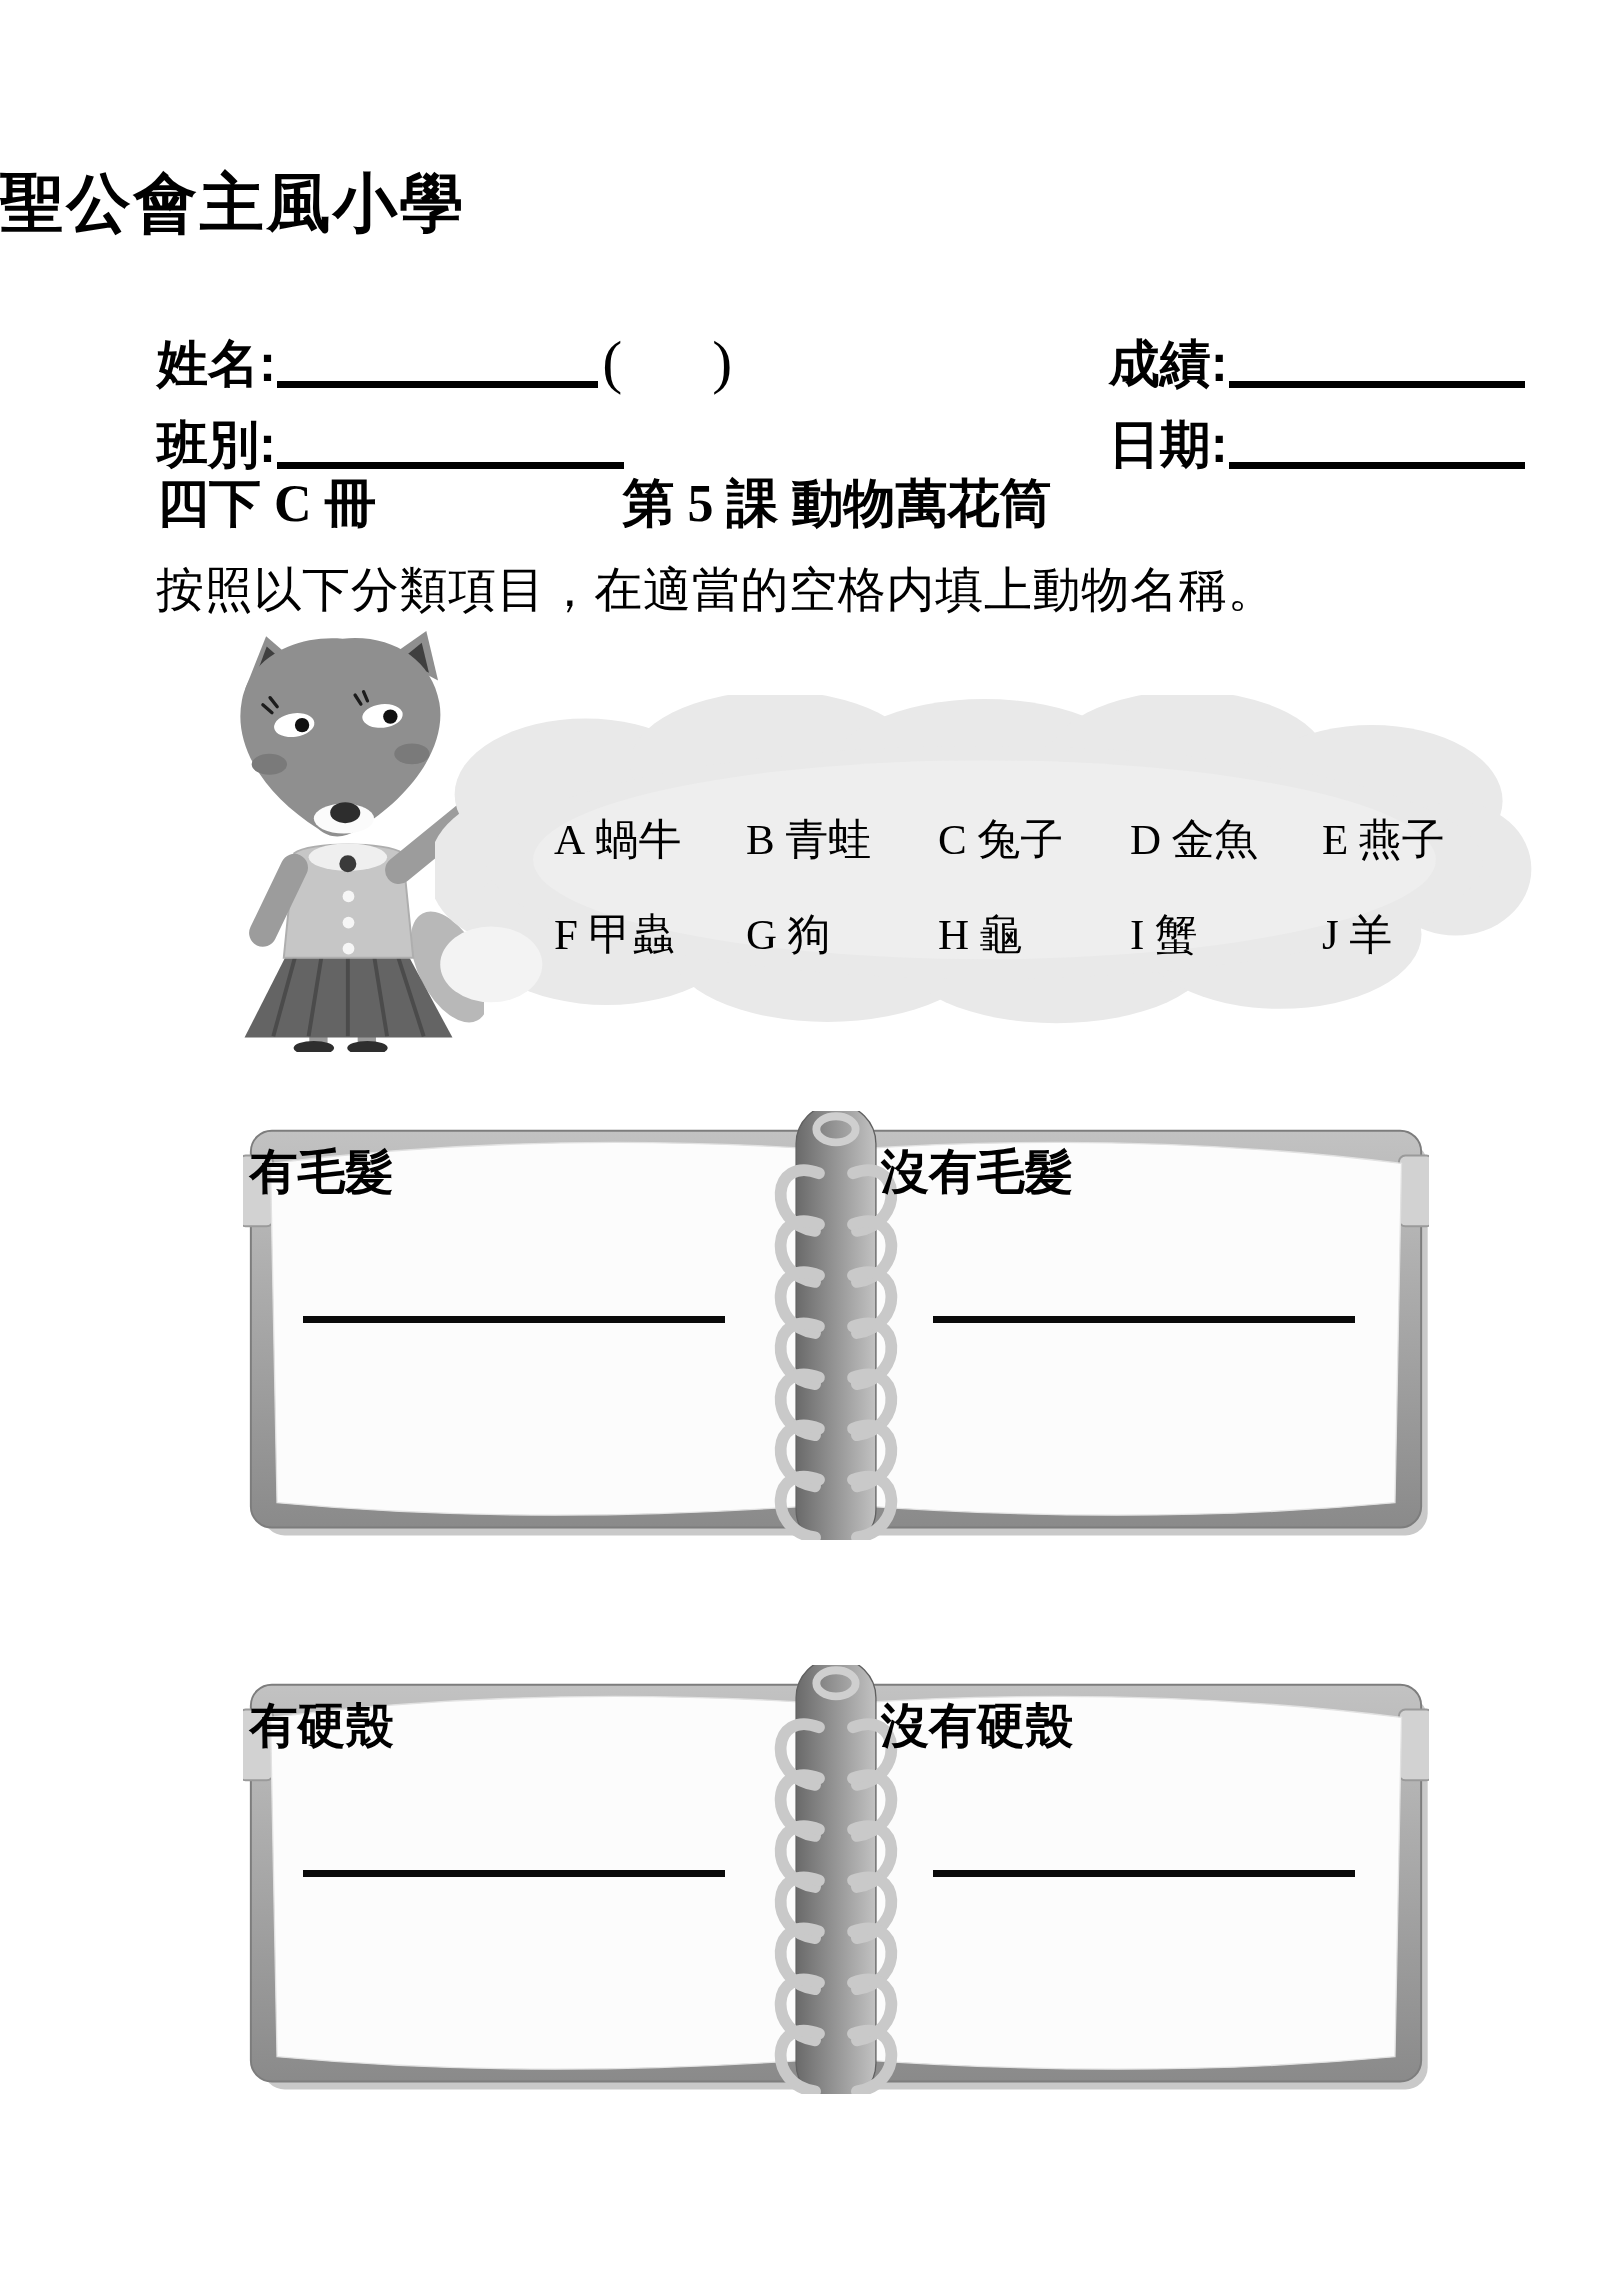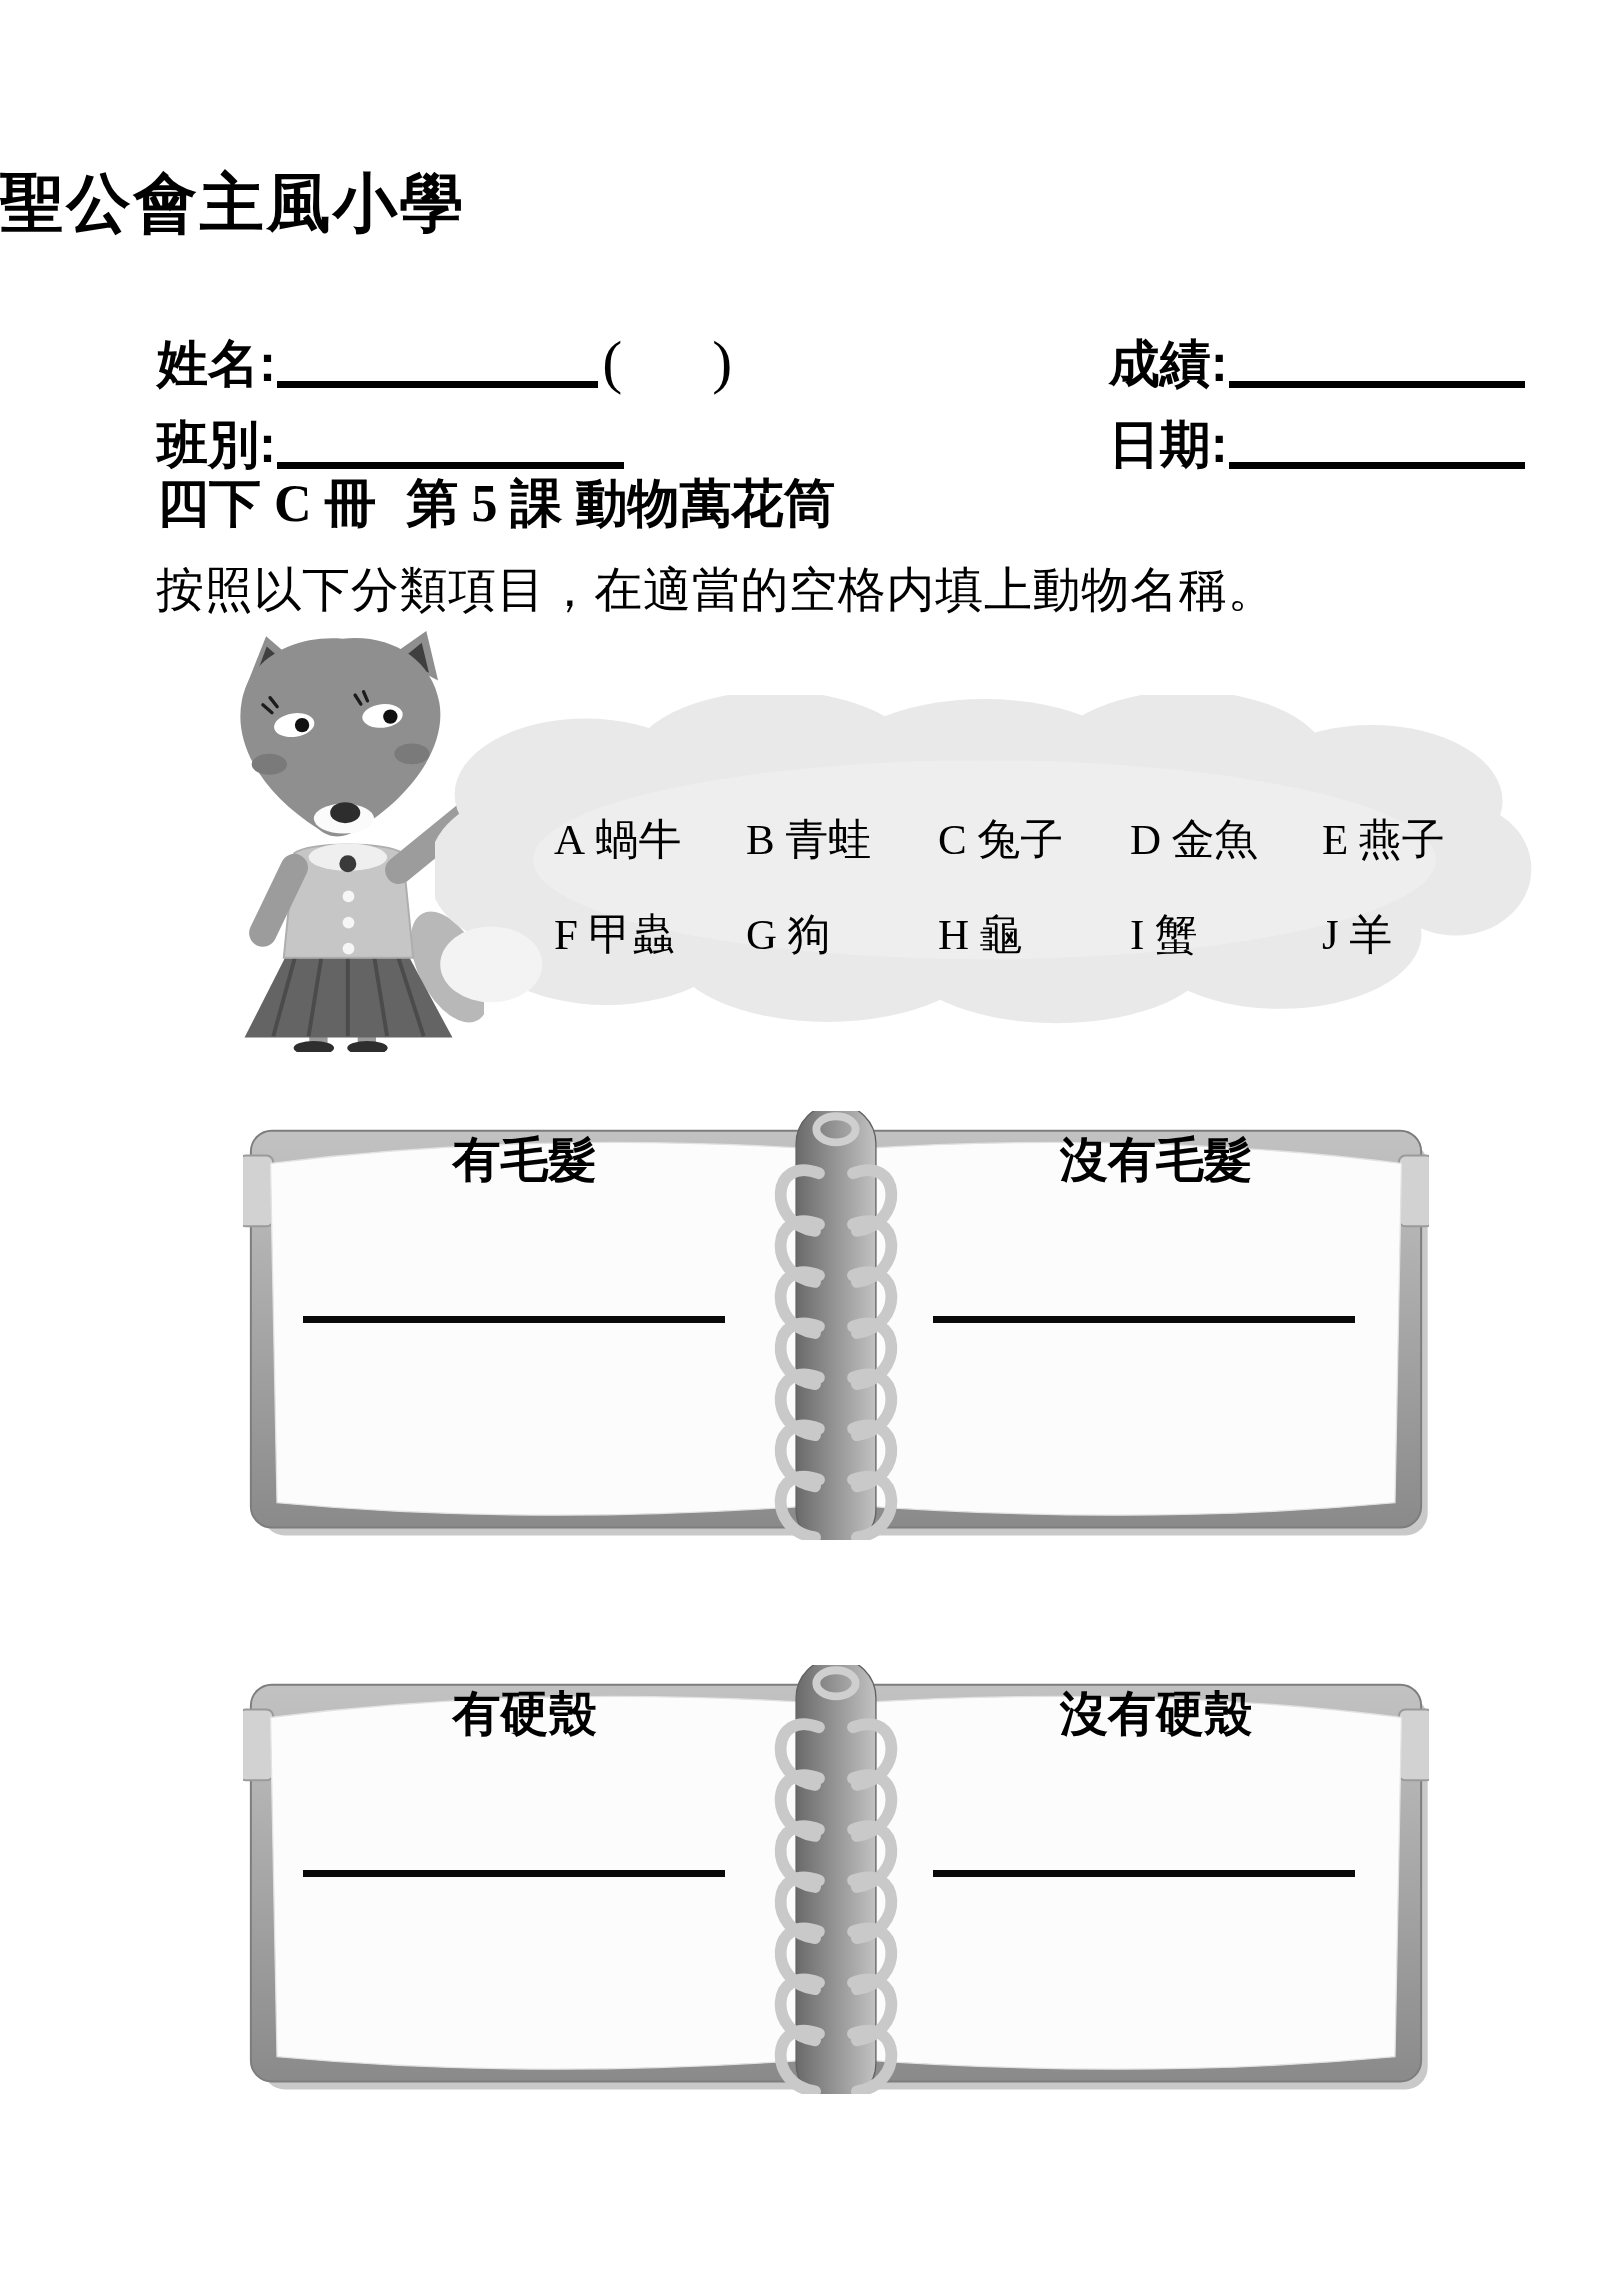--- a/index.html
+++ b/index.html
@@ -30,42 +30,42 @@
   }
   .paren{
     font-family:"Liberation Serif","DejaVu Serif",serif;
     font-size:60px;font-weight:400;line-height:.9;white-space:pre;
     margin-left:3.9px;
   }
   .spacer{flex:1;}
   .lesson-row{position:absolute;left:157px;top:469px;display:flex;align-items:flex-end;gap:30px;}
   .serifmix{font-family:"Liberation Serif","DejaVu Serif",serif;}
   .lesson-volume{font-size:52px;font-weight:700;}
-  .lesson-title{font-size:52px;font-weight:700;}
+  .lesson-title{font-size:52px;font-weight:700;margin-left:216px;}
   .instruction{
     position:absolute;left:156px;top:558px;
     font-size:48px;font-weight:400;letter-spacing:0.7px;
   }
   .fox{position:absolute;left:196px;top:627px;width:288px;height:425px;}
   .cloud-wrap{position:absolute;left:435px;top:695px;width:1099px;height:340px;}
   .cloud-svg{position:absolute;left:0;top:0;width:100%;height:100%;}
   .opt-row{
     position:absolute;left:119px;
     display:grid;grid-template-columns:repeat(5,192px);
   }
   .opt{display:flex;align-items:baseline;white-space:nowrap;}
   .opt .letter{
     font-family:"Liberation Serif","DejaVu Serif",serif;
     font-size:43px;font-weight:400;margin-right:10.5px;
   }
   .opt .oname{font-size:43px;font-weight:400;}
   .notebook{position:absolute;left:243px;width:1186px;height:429px;}
   .nb-svg{position:absolute;left:0;top:0;width:100%;height:100%;}
   .nb-title{
-    position:absolute;top:17px;width:550px;text-align:center;
+    position:absolute;top:29px;width:550px;text-align:left;
     font-size:48px;font-weight:600;
   }
   .nb-title.left{left:6.5px;}
   .nb-title.right{left:638px;}
   .nb-blank{
     position:absolute;top:188px;width:422px;height:17px;
     border-bottom:7.2px solid #0a0a0a;
   }
   .nb-blank.left{left:60px;}
   .nb-blank.right{left:690px;}

